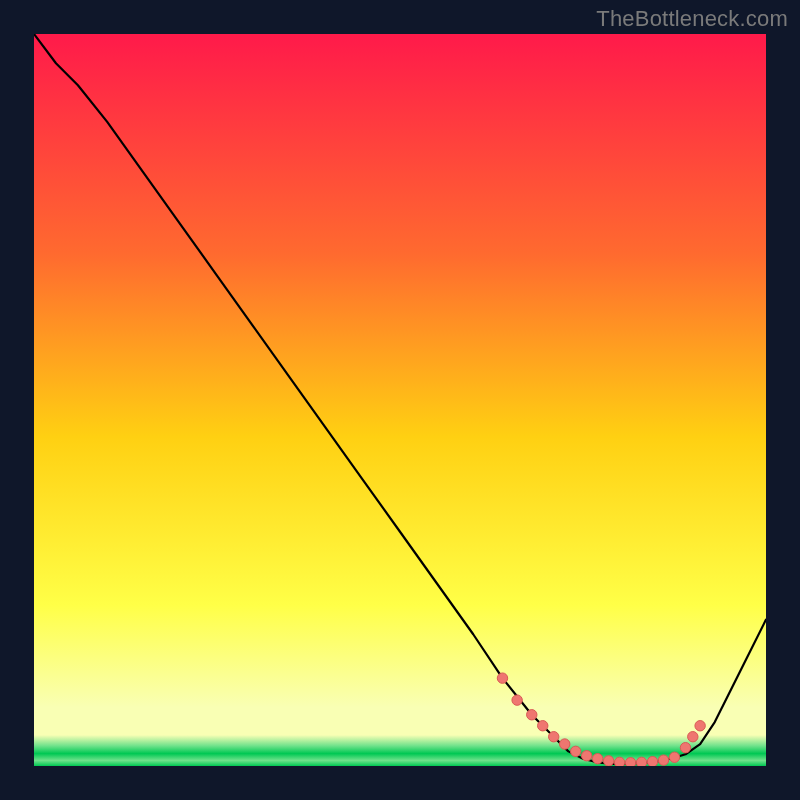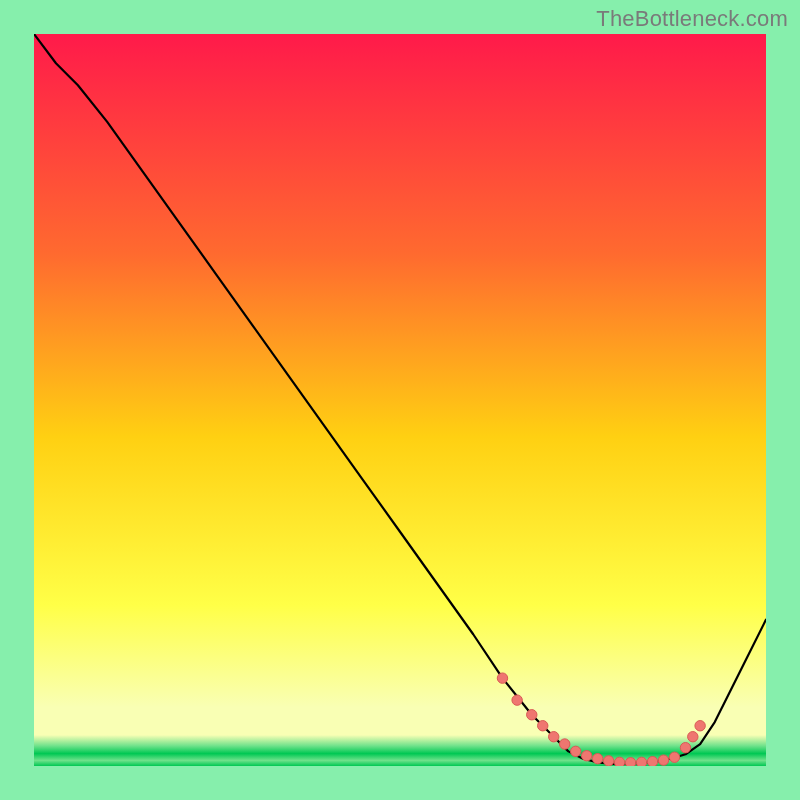--- a/index.html
+++ b/index.html
@@ -8,21 +8,21 @@
     width: 800px;
     height: 800px;
     background: #000;
     overflow: hidden;
     font-family: Arial, Helvetica, sans-serif;
   }
   .frame {
     position: relative;
     width: 800px;
     height: 800px;
-    background: #86efac;
+    background: #0f172a;
   }
   .watermark {
     position: absolute;
     top: 6px;
     right: 12px;
     color: #7a7a7a;
     font-size: 22px;
     font-weight: 500;
     letter-spacing: 0.2px;
     z-index: 10;

